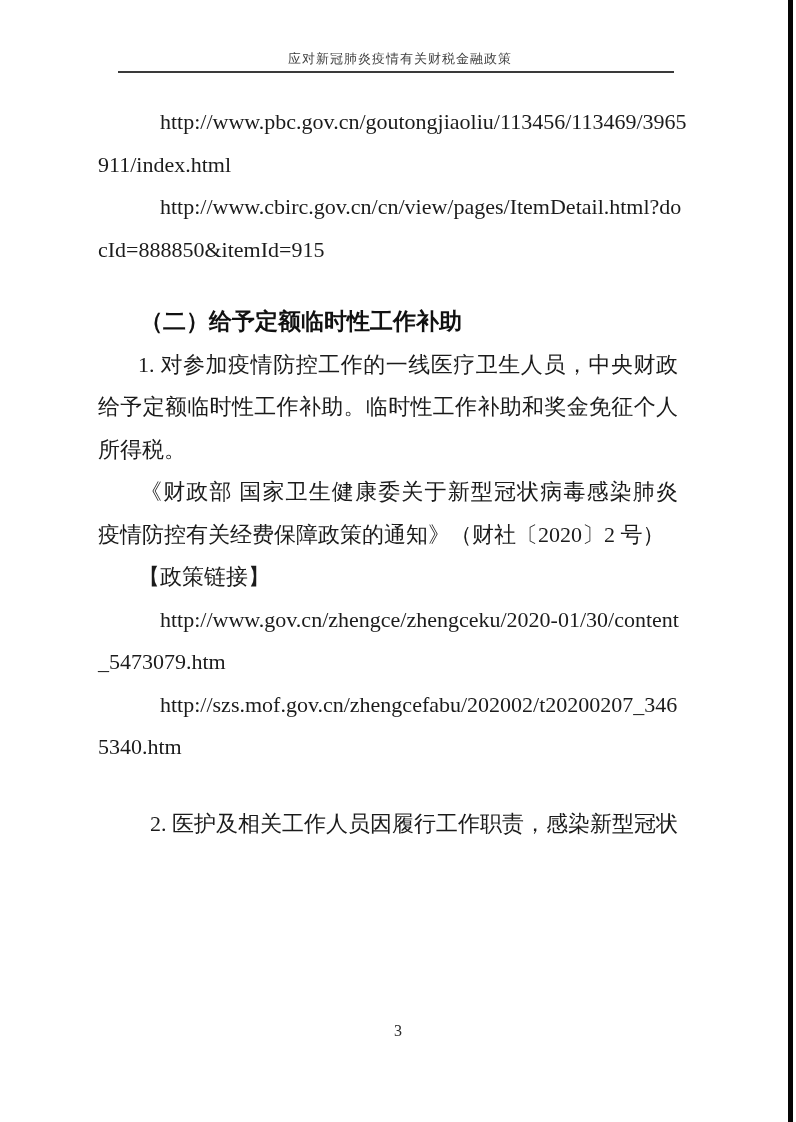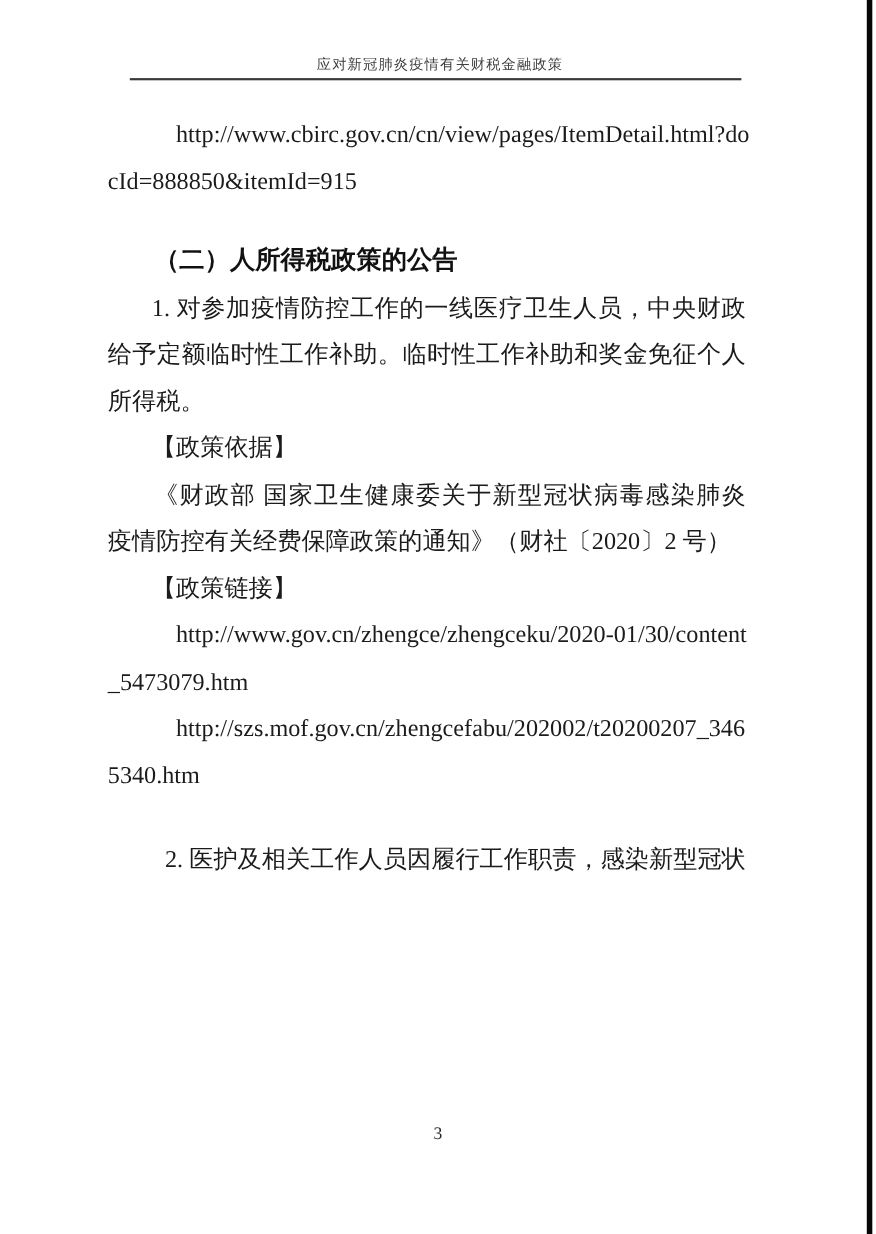--- a/index.html
+++ b/index.html
@@ -58,35 +58,38 @@
 <body>
 
 <div class="page">
 
   <div class="running-header">应对新冠肺炎疫情有关财税金融政策</div>
 
   <div class="header-rule"></div>
 
   <div class="content">
 
+    <p>
+      <span class="line indent-url">http://www.pbc.gov.cn/goutongjiaoliu/113456/113469/3965</span>
+      <span class="line">911/index.html</span>
+    </p>
 
     <p>
       <span class="line indent-url">http://www.cbirc.gov.cn/cn/view/pages/ItemDetail.html?do</span>
       <span class="line">cId=888850&amp;itemId=915</span>
     </p>
 
-    <p class="heading indent-cn">（二）人所得税政策的公告</p>
+    <p class="heading indent-cn">（二）给予定额临时性工作补助</p>
 
     <p>
       <span class="line indent-num j">1. 对参加疫情防控工作的一线医疗卫生人员，中央财政</span>
       <span class="line j">给予定额临时性工作补助。临时性工作补助和奖金免征个人</span>
       <span class="line">所得税。</span>
     </p>
 
-    <p class="indent-num">【政策依据】</p>
 
     <p>
       <span class="line indent-cn j">《财政部 国家卫生健康委关于新型冠状病毒感染肺炎</span>
       <span class="line">疫情防控有关经费保障政策的通知》（财社〔2020〕2 号）</span>
     </p>
 
 
     <p class="indent-num">【政策链接】</p>
 
     <p>

